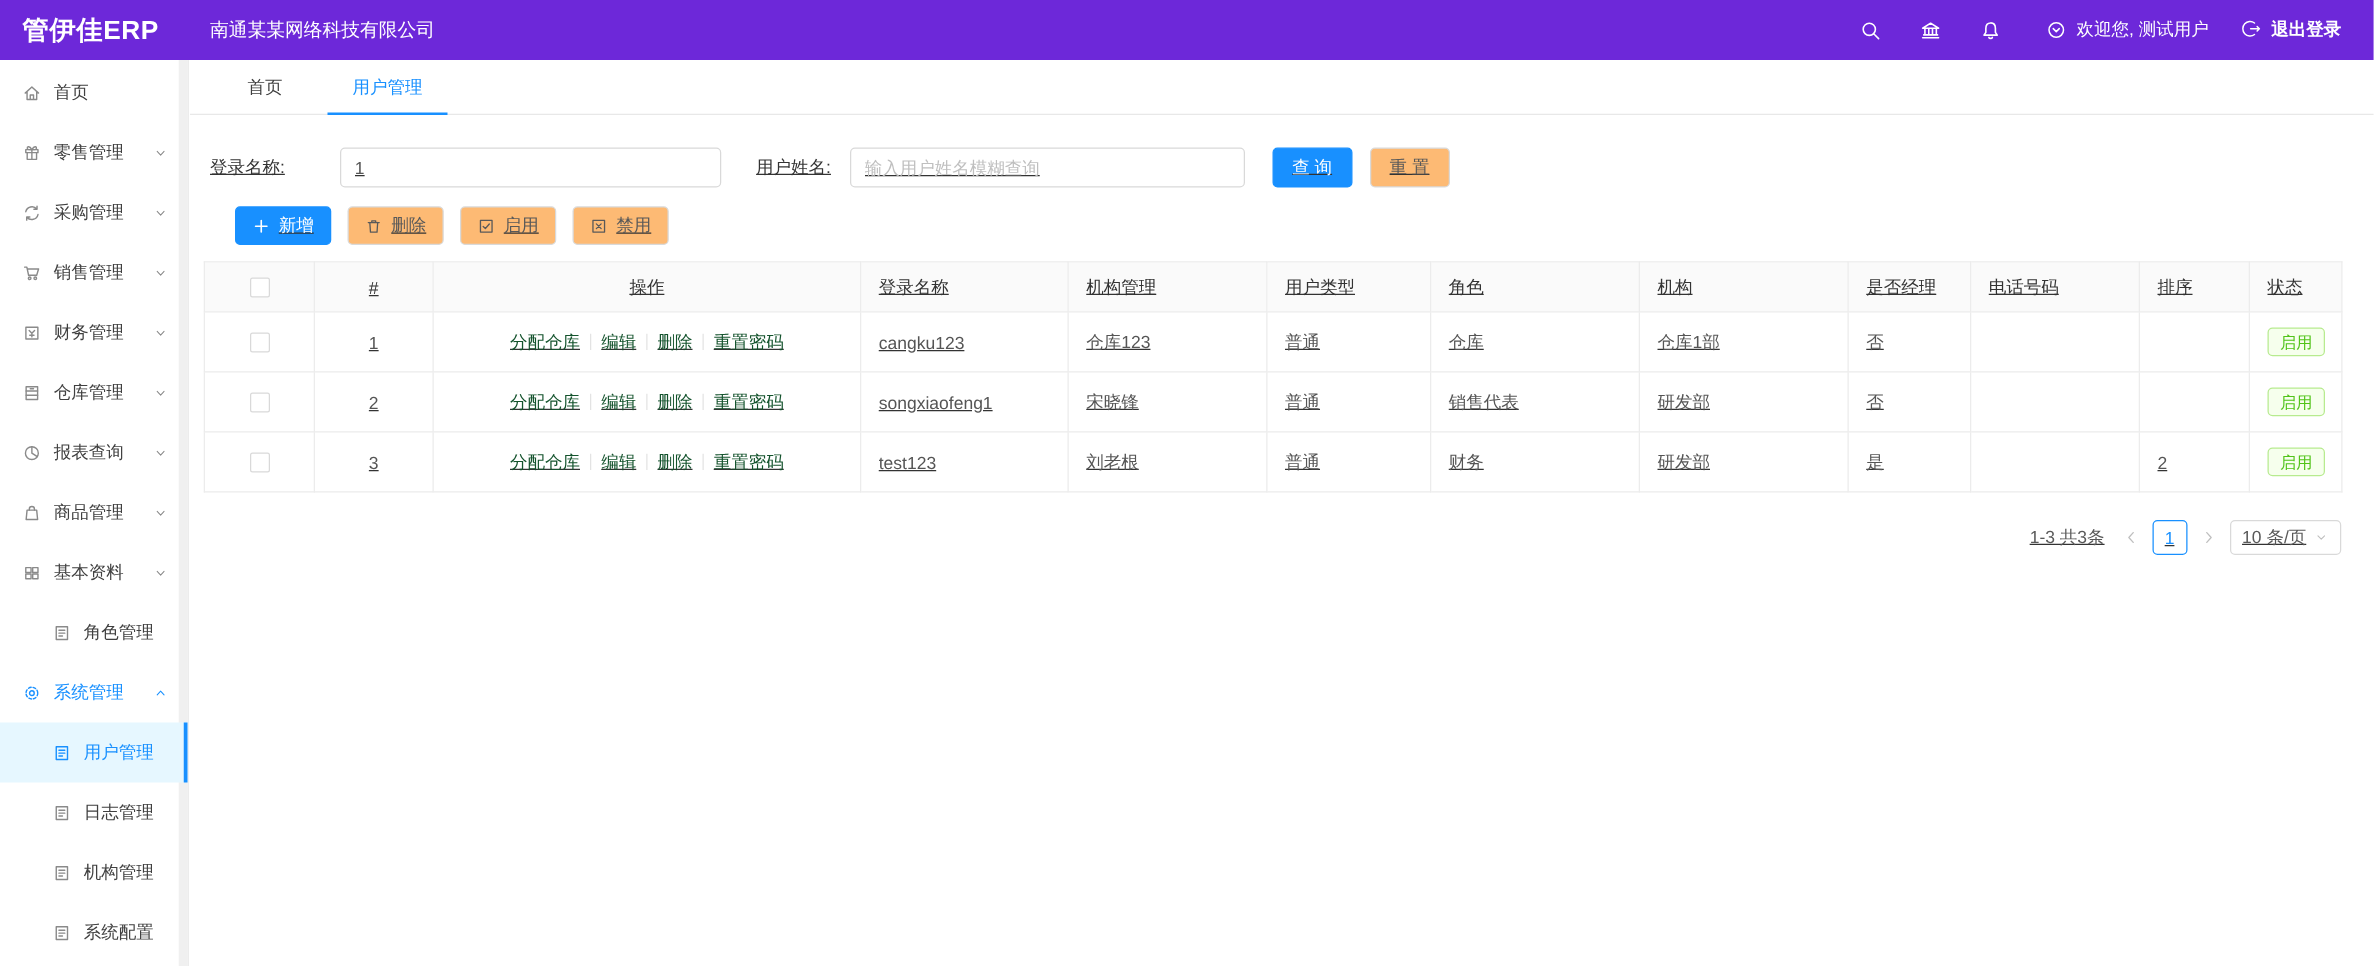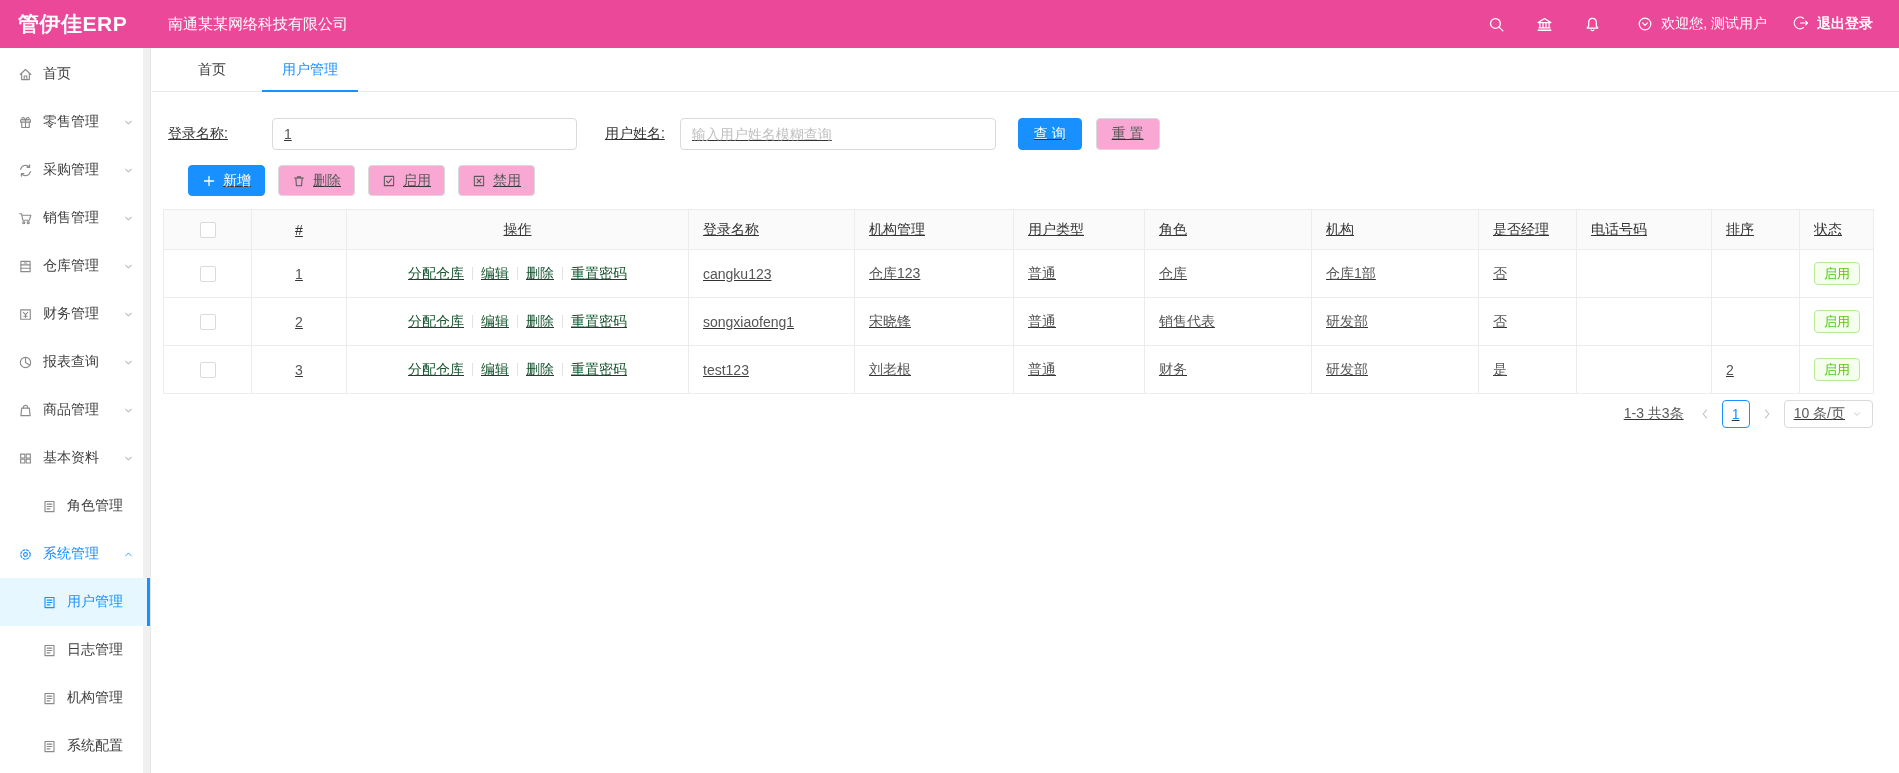--- a/index.html
+++ b/index.html
@@ -1,20 +1,20 @@
 <!DOCTYPE html>
 <html><head>
 <meta charset="utf-8">
 <style>
   * { box-sizing: border-box; margin: 0; padding: 0; }
   html,body { width:1899px; height:773px; overflow:hidden; background:#fff; }
   .app { position:relative; width:1899px; height:773px; font-family:"Liberation Sans",sans-serif; font-size:14px; color:#333; }
 
   
-  .hdr { position:absolute; top:0; left:0; right:0; height:48px; background:#ec4899; display:flex; align-items:center; color:#fff; }
+  .hdr { position:absolute; top:0; left:0; right:0; height:48px; background:#6d28d9; display:flex; align-items:center; color:#fff; }
   .hdr .logo { width:150px; padding-left:18px; font-size:21px; font-weight:bold; letter-spacing:.5px; white-space:nowrap; }
   .hdr .company { font-size:15px; margin-left:18px; }
   .hdr-right { margin-left:auto; display:flex; align-items:center; padding-right:26px; }
   .hicon { width:17px; height:17px; display:inline-block; cursor:pointer; margin-left:31px; }
   .hdr-user { display:flex; align-items:center; margin-left:36px; cursor:pointer; }
   .hdr-user .hicon, .hdr-logout .hicon { margin-left:0; margin-right:8px; width:16px; height:16px; }
   .hdr-logout { display:flex; align-items:flex-start; margin-left:26px; cursor:pointer;font-weight:bold; }
 
   
   .sidebar { position:absolute; top:48px; left:0; bottom:0; width:151px; background:#fff; border-right:1px solid #e6e6e6; }
@@ -42,21 +42,21 @@
   .content { padding:26px 26px 0 11px;text-decoration:underline; }
 
   
   .filter { display:flex; align-items:center; margin-left:5px; }
   .filter label { color:#333; }
   .f-input { height:32px; border:1px solid #d9d9d9; border-radius:4px; padding:0 11px; font-size:14px; color:#555; outline:none; font-family:inherit; }
   .f-input::placeholder { color:#bfbfbf; }
   #login-input { width:305px; margin-left:44px; }
   #name-label { margin-left:28px; }
   #name-input { width:316px; margin-left:15px; }
-  .btn { height:32px; border-radius:4px; border:1px solid #d9d9d9; background:#f9a8d4; color:#595959; font-size:14px; padding:0 15px; cursor:pointer; display:inline-flex; align-items:center; font-family:inherit; white-space:nowrap; }
+  .btn { height:32px; border-radius:4px; border:1px solid #d9d9d9; background:#fdba74; color:#595959; font-size:14px; padding:0 15px; cursor:pointer; display:inline-flex; align-items:center; font-family:inherit; white-space:nowrap; }
   .btn.primary { background:#1890ff; border-color:#1890ff; color:#fff; }
   #search-btn { margin-left:22px; }
   #reset-btn { margin-left:14px; }
 
   
   .toolbar { margin-top:15px; margin-left:25px; display:flex; align-items:center; }
   .toolbar .btn { height:31px; padding:0 13px; }
   .toolbar .btn + .btn { margin-left:13px; }
   .toolbar .icon { width:14px; height:14px; margin-right:7px; }
 
@@ -66,21 +66,21 @@
   th,td { border:1px solid #ececec; font-weight:normal; font-size:14px; padding:0 14px; overflow:hidden; white-space:nowrap; }
   thead th { background:#fafafa; height:40px; color:#333; font-weight:500; text-align:left; }
   tbody td { height:48px; color:#555; }
   .c-center { text-align:center; }
   .cb { display:inline-block; width:16px; height:16px; border:1px solid #d9d9d9; border-radius:2px; background:#fff; vertical-align:middle; cursor:pointer; }
   .op-link { color:#14532d; cursor:pointer; text-decoration:none; }
   .op-sep { display:inline-block; width:1px; height:13px; background:#e3e3e3; margin:0 8px; vertical-align:-2px; }
   .badge { display:inline-block; padding:2px 9px; font-size:13px; color:#52c41a; background:#f6ffed; border:1px solid #b7eb8f; border-radius:4px; line-height:17px; }
 
   
-  .pagination { width:1710px; margin-top:6px; display:flex; justify-content:flex-end; align-items:center; color:#595959; }
+  .pagination { width:1710px; margin-top:22px; display:flex; justify-content:flex-end; align-items:center; color:#595959; }
   .pg-total { margin-right:14px; }
   .pg-arrow { width:14px; height:14px; color:#bfbfbf; cursor:pointer; display:inline-block; }
   .pg-page { min-width:28px; height:28px; border:1px solid #1890ff; border-radius:4px; color:#1890ff; display:inline-flex; align-items:center; justify-content:center; margin:0 10px; cursor:pointer; background:#fff; }
   .pg-size { height:28px; border:1px solid #d9d9d9; border-radius:4px; display:inline-flex; align-items:center; padding:0 9px; margin-left:10px; cursor:pointer; color:#595959; background:#fff; }
   .pg-size .caret { width:12px; height:12px; color:#bfbfbf; margin-left:6px; }
 
   .icon svg, .hicon svg, .chev svg, .pg-arrow svg, .caret svg { width:100%; height:100%; fill:none; stroke:currentColor; stroke-width:1.2; stroke-linecap:round; stroke-linejoin:round; display:block; }
 </style>
 </head>
 <body>
@@ -179,39 +179,39 @@
           <span class="lbl">销售管理</span>
           <span class="chev">
             <svg viewBox="0 0 16 16">
               <polyline points="4,6 8,10.3 12,6"></polyline>
             </svg>
           </span>
         </div>
         <div class="mi">
           <span class="icon">
             <svg viewBox="0 0 16 16">
+              <rect x="2.9" y="3" width="10.2" height="10"></rect>
+              <path d="M5.7 5.8 8 8.2l2.3-2.4M8 8.2v3M6.2 9.8h3.6"></path>
+            </svg>
+          </span>
+          <span class="lbl">财务管理</span>
+          <span class="chev">
+            <svg viewBox="0 0 16 16">
+              <polyline points="4,6 8,10.3 12,6"></polyline>
+            </svg>
+          </span>
+        </div>
+        <div class="mi">
+          <span class="icon">
+            <svg viewBox="0 0 16 16">
               <rect x="3.1" y="2.5" width="9.8" height="11"></rect>
               <path d="M3.1 6.2h9.8M3.1 9.8h9.8M6.6 4.3h2.8"></path>
             </svg>
           </span>
           <span class="lbl">仓库管理</span>
-          <span class="chev">
-            <svg viewBox="0 0 16 16">
-              <polyline points="4,6 8,10.3 12,6"></polyline>
-            </svg>
-          </span>
-        </div>
-        <div class="mi">
-          <span class="icon">
-            <svg viewBox="0 0 16 16">
-              <rect x="2.9" y="3" width="10.2" height="10"></rect>
-              <path d="M5.7 5.8 8 8.2l2.3-2.4M8 8.2v3M6.2 9.8h3.6"></path>
-            </svg>
-          </span>
-          <span class="lbl">财务管理</span>
           <span class="chev">
             <svg viewBox="0 0 16 16">
               <polyline points="4,6 8,10.3 12,6"></polyline>
             </svg>
           </span>
         </div>
         <div class="mi">
           <span class="icon">
             <svg viewBox="0 0 16 16">
               <circle cx="8" cy="8" r="5.5"></circle>

